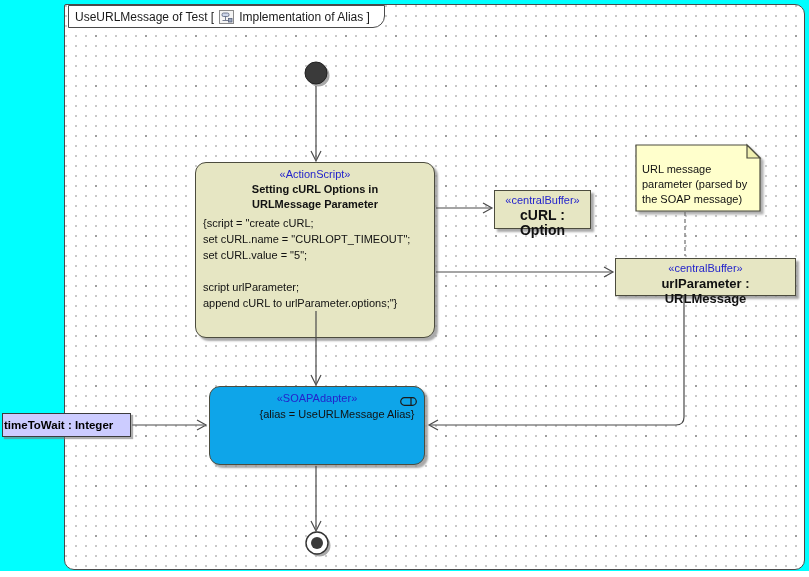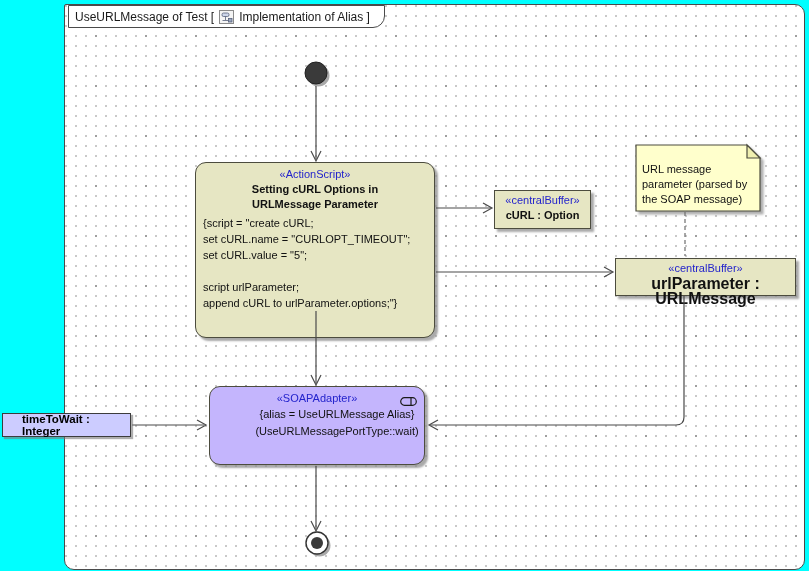--- a/index.html
+++ b/index.html
@@ -32,40 +32,40 @@
   .diagram-tab .kw{font-weight:bold;}
   .tab-icon{display:inline-block;width:15px;height:14px;margin:0 1px;}
   .node{
     position:absolute;box-sizing:border-box;
     border:1px solid #4c4c3e;
     box-shadow:3px 3px 2px rgba(140,140,140,0.75);
     font-size:11px;color:#111111;
   }
   .rounded{border-radius:11px;}
   .beige{background:#e6e6c3;}
-  .green{background:#c4b5fd;}
+  .green{background:#0ea5e9;}
   .yellow-note-text{
     position:absolute;left:642px;top:162px;width:114px;
     font-size:11px;line-height:15px;color:#111;z-index:6;
   }
   .stereo{color:#2323cc;text-align:center;line-height:15px;}
   .node-name{font-weight:bold;text-align:center;line-height:15px;}
   .script-body{padding:3px 7px 0 7px;line-height:16px;}
   .script-line{min-height:16px;white-space:nowrap;}
   .action-node{padding-top:4px;}
   .buffer{display:flex;flex-direction:column;justify-content:flex-start;padding:2px 4px;}
   .soap-node{padding-top:4px;line-height:17px;}
   .soap-line{text-align:center;line-height:17px;margin-left:40px;}
   .op-icon{position:absolute;right:7px;top:7px;}
   .object-node{
     position:absolute;left:2px;top:413px;width:129px;height:24px;
     background:#ccccff;border:1px solid #3c3c3c;box-sizing:border-box;
     box-shadow:2px 2px 1px rgba(120,120,120,0.6);
     font-size:11.5px;font-weight:bold;color:#000;
-    display:flex;align-items:center;padding-left:19px;z-index:7;
+    display:flex;align-items:center;padding-left:1px;z-index:7;
   }
   #edge-layer{position:absolute;left:0;top:0;width:809px;height:577px;pointer-events:none;z-index:5;}
   .note-svg{position:absolute;left:633px;top:142px;z-index:4;}
 </style>
 </head>
 <body>
 
 <div id="stage">
 
   <div id="canvas"></div>
@@ -148,43 +148,42 @@
       <div class="script-line">set cURL.name = "CURLOPT_TIMEOUT";</div>
       <div class="script-line">set cURL.value = "5";</div>
       <div class="script-line"></div>
       <div class="script-line">script urlParameter;</div>
       <div class="script-line">append cURL to urlParameter.options;"}</div>
     </div>
   </div>
 
   <div class="node beige buffer" style="left:494px;top:190px;width:97px;height:39px;">
     <div class="stereo">«centralBuffer»</div>
-    <div class="node-name" style="font-size:11px;">cURL : Option</div>
+    <div class="node-name" style="font-size:14px;">cURL : Option</div>
   </div>
 
   <div class="node beige buffer" style="left:615px;top:258px;width:181px;height:38px;">
     <div class="stereo">«centralBuffer»</div>
-    <div class="node-name" style="font-size:16px;">urlParameter : URLMessage</div>
+    <div class="node-name" style="font-size:13px;">urlParameter : URLMessage</div>
   </div>
 
   <svg class="note-svg" width="132" height="74" viewBox="0 0 132 74" style="filter:drop-shadow(3px 3px 1px rgba(140,140,140,0.7));">
     <polygon points="3,3 114,3 127,16 127,69 3,69" fill="#ffffcc" stroke="#4c4c3e" stroke-width="1.2"></polygon>
     <polygon points="114,3 114,16 127,16" fill="#efefb0" stroke="#4c4c3e" stroke-width="1.2"></polygon>
   </svg>
   <div class="yellow-note-text">URL message parameter (parsed by the SOAP message)</div>
 
   <div class="node rounded green soap-node" style="left:209px;top:386px;width:216px;height:79px;">
     <span class="op-icon">
       <svg width="17" height="9" viewBox="0 0 17 9">
         <rect x="0.7" y="0.7" width="15.6" height="7.6" rx="3.8" fill="none" stroke="#1a1a1a" stroke-width="1.2"></rect>
         <line x1="11" y1="1" x2="11" y2="8" stroke="#1a1a1a" stroke-width="1.2"></line>
       </svg>
     </span>
     <div class="stereo">«SOAPAdapter»</div>
     <div class="soap-line">{alias = UseURLMessage Alias}</div>
-    <div class="soap-line">(UseURLMessagePortType::wait)</div>
   </div>
 
   <div class="object-node">
     <span>timeToWait : Integer</span>
   </div>
 
 </div>
 
 </body></html>

